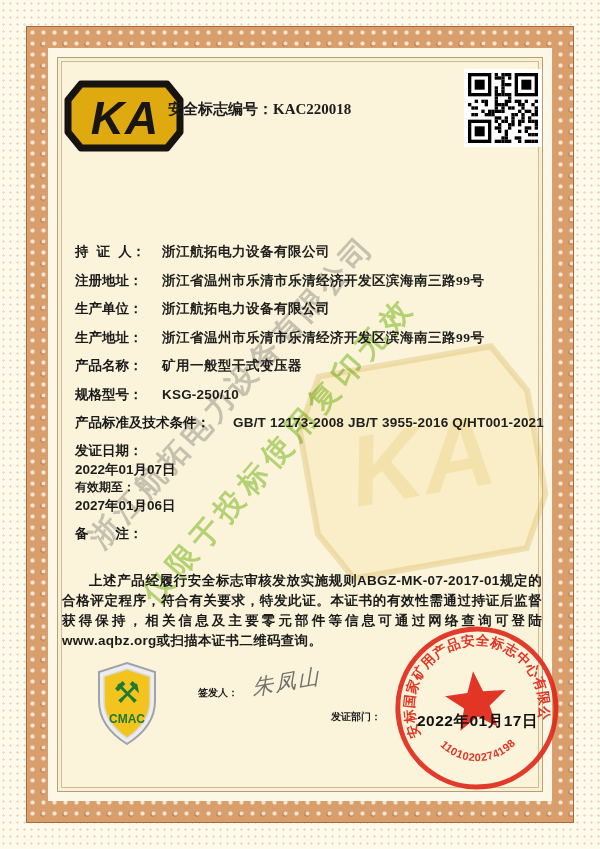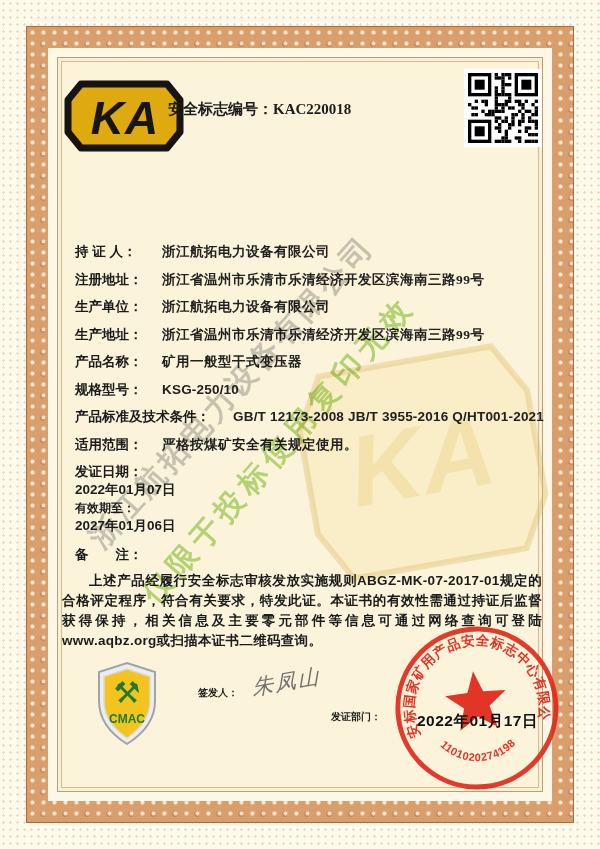--- a/index.html
+++ b/index.html
@@ -27,21 +27,21 @@
         font-size:30px; letter-spacing:6px; color:rgba(138,198,62,.62); }
   .content { position:absolute; inset:0; z-index:3; }
   .ka-logo { position:absolute; left:64px; top:78px; }
   .mark-line { position:absolute; left:168px; top:100px; width:266px; 
         font-family:"Liberation Serif", serif; font-size:15px; color:#1c1c1c; font-weight:600; }
   .qr { position:absolute; left:464px; top:69px; width:78px; height:78px; background:#fff; padding:4px; }
   .title { position:absolute; left:0; top:176px; width:100%; text-align:center;
         font-family:"Liberation Serif", serif; font-weight:900; font-size:30px; letter-spacing:3px; color:#141414; }
   .fields { position:absolute; left:75px; top:243px; width:470px; }
   .frow { display:flex; align-items:baseline; line-height:18px; margin-bottom:9.5px; }
-  .flabel { font-weight:700; font-size:13.5px; color:#1a1a1a; min-width:87px; white-space:nowrap; }
+  .flabel { font-weight:700; font-size:13.5px; color:#1a1a1a; min-width:87px; white-space:nowrap;font-family:Liberation Mono, monospace; }
   .fval { font-family:"Liberation Serif", serif; font-weight:700; font-size:13.5px; color:#20201e; letter-spacing:.5px; }
   .fval.num { font-family:"Liberation Sans", sans-serif; font-weight:700; letter-spacing:.2px; }
   .frow.std .flabel { min-width:158px; }
   .dates { display:flex; align-items:baseline; line-height:18px; margin-top:2px;flex-direction:column; }
   .dates .flabel { min-width:87px; }
   .dates .dval { font-weight:700; font-size:13.5px; color:#1c1c1c; width:143px; }
   .dates .vlabel { font-weight:700; font-size:12px; min-width:90px; margin-left:0; }
   .remark { margin-top:11px; }
   .statement { position:absolute; left:62px; top:571px; width:480px; text-indent:2em;
         font-family:Liberation Sans, sans-serif; font-weight:700; font-size:13.5px; line-height:20px;
@@ -261,24 +261,20 @@
           <span class="fval">矿用一般型干式变压器</span>
         </div>
       <div class="frow">
           <span class="flabel">规格型号：</span>
           <span class="fval num">KSG-250/10</span>
         </div>
       <div class="frow std">
           <span class="flabel">产品标准及技术条件：</span>
           <span class="fval num">GB/T 12173-2008 JB/T 3955-2016 Q/HT001-2021</span>
         </div>
-      <div class="frow">
-          <span class="flabel">适用范围：</span>
-          <span class="fval">严格按煤矿安全有关规定使用。</span>
-        </div>
 
       <div class="dates">
         <span class="flabel">发证日期：</span>
         <span class="dval">2022年01月07日</span>
         <span class="vlabel flabel">有效期至：</span>
         <span class="dval">2027年01月06日</span>
       </div>
 
       <div class="frow remark">
           <span class="flabel">备　　注：</span>

